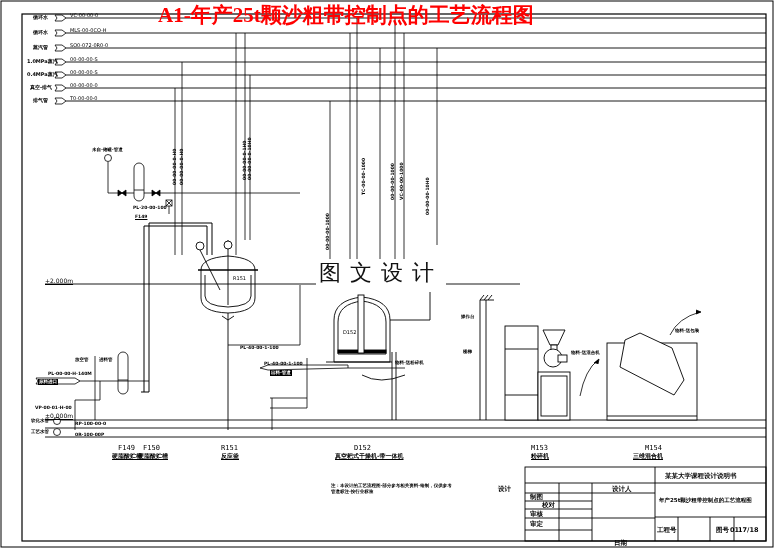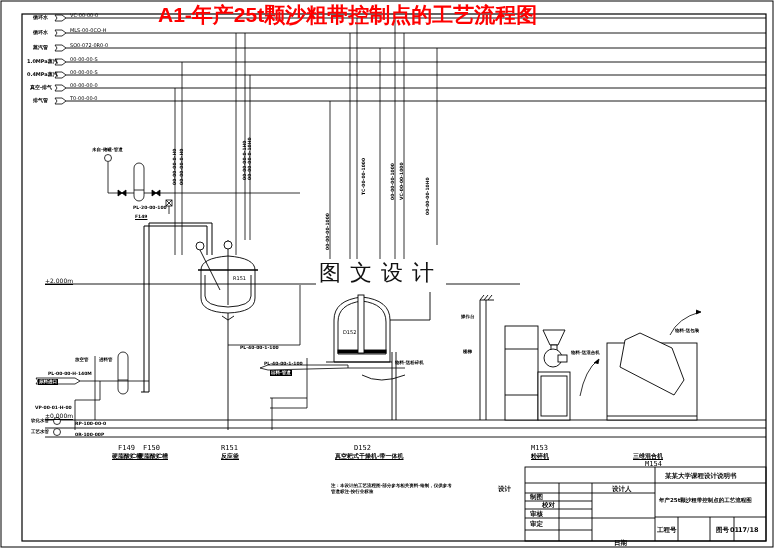--- a/index.html
+++ b/index.html
@@ -1,19 +1,19 @@
 <!DOCTYPE html>
 <html><head>
 <meta charset="utf-8">
 <style>
   html, body { margin:0; padding:0; background:#ffffff; }
   body { width:774px; height:548px; overflow:hidden; position:relative; font-family:"DejaVu Sans", sans-serif; }
   .frame { position:absolute; left:0; top:0; width:774px; height:548px; }
   svg text { font-family:"DejaVu Sans", sans-serif; }
-  .title { position:absolute; left:158px; top:2px; font-family:Liberation Sans, sans-serif; font-size:21px; font-weight:bold; color:#ff0000; letter-spacing:0px; white-space:nowrap; line-height:26px; }
+  .title { position:absolute; left:158px; top:2px; font-family:Liberation Serif, serif; font-size:21px; font-weight:bold; color:#ff0000; letter-spacing:0px; white-space:nowrap; line-height:26px; }
   .watermark { position:absolute; left:316px; top:259px; font-family:"DejaVu Serif", serif; font-size:22px; color:#111; letter-spacing:9px; background:#fff; padding:0 3px; line-height:28px; white-space:nowrap; }
   .tb-cell { position:absolute; font-size:6.5px; color:#000; white-space:nowrap; line-height:8px; font-weight:bold;text-align:right; }
   .eq-tag { position:absolute; font-size:7px; color:#000; white-space:nowrap; line-height:8px; font-family:"DejaVu Sans Mono", monospace; }
   .eq-name { position:absolute; font-size:6px; color:#000; white-space:nowrap; line-height:7px; font-weight:bold; text-decoration:underline; }
   .util-label { position:absolute; font-size:5px; font-weight:bold; color:#000; white-space:nowrap; line-height:6px; }
   .util-code { position:absolute; font-size:5px; color:#000; white-space:nowrap; line-height:6px; }
   .lvl { position:absolute; font-size:6px; color:#000; white-space:nowrap; line-height:7px; text-decoration:underline; }
   .note { position:absolute; font-size:4.5px; color:#000; white-space:nowrap; line-height:6px; font-weight:bold; }
   .vtag { position:absolute; font-size:4.5px; color:#000; white-space:nowrap; line-height:5px; font-weight:bold; transform-origin:left top; transform:rotate(-90deg); }
   .small { position:absolute; font-size:4.5px; font-weight:bold; color:#000; white-space:nowrap; line-height:6px; }
@@ -228,21 +228,21 @@
 <div class="eq-tag" style="left:118px;top:444px">F149</div>
 <div class="eq-name" style="left:112px;top:452px">硬脂酸贮槽</div>
 <div class="eq-tag" style="left:143px;top:444px">F150</div>
 <div class="eq-name" style="left:138px;top:452px">硬脂酸贮槽</div>
 <div class="eq-tag" style="left:221px;top:444px">R151</div>
 <div class="eq-name" style="left:221px;top:452px">反应釜</div>
 <div class="eq-tag" style="left:354px;top:444px">D152</div>
 <div class="eq-name" style="left:335px;top:452px">真空耙式干燥机-带一体机</div>
 <div class="eq-tag" style="left:531px;top:444px">M153</div>
 <div class="eq-name" style="left:531px;top:452px">粉碎机</div>
-<div class="eq-tag" style="left:645px;top:460px">M154</div>
+<div class="eq-tag" style="left:645px;top:444px">M154</div>
 <div class="eq-name" style="left:633px;top:452px">三维混合机</div>
 
 <div class="small" style="left:395px;top:360px">物料-送粉碎机</div>
 <div class="small" style="left:571px;top:350px">物料-送混合机</div>
 <div class="small" style="left:675px;top:328px">物料-送包装</div>
 <div class="small" style="left:461px;top:314px">操作台</div>
 <div class="small" style="left:463px;top:349px">楼梯</div>
 
 <div class="note" style="left:331px;top:483px">注：本设计的工艺流程图-部分参考相关资料-绘制，仅供参考</div>
 <div class="note" style="left:331px;top:489px">管道标注-按行业标准</div>

